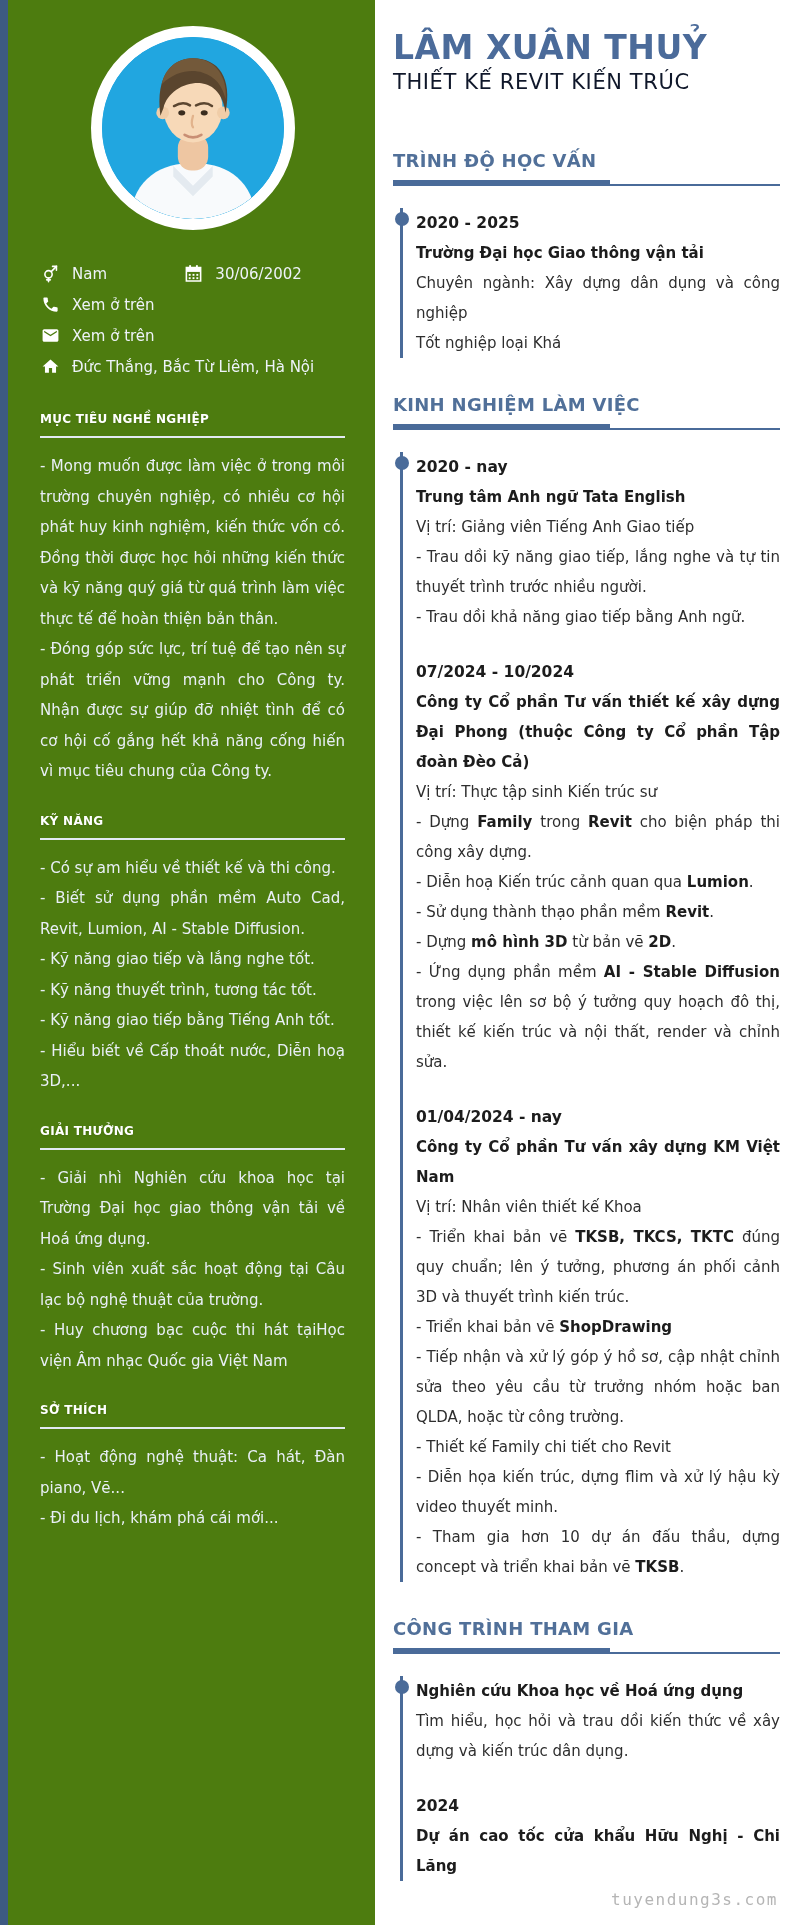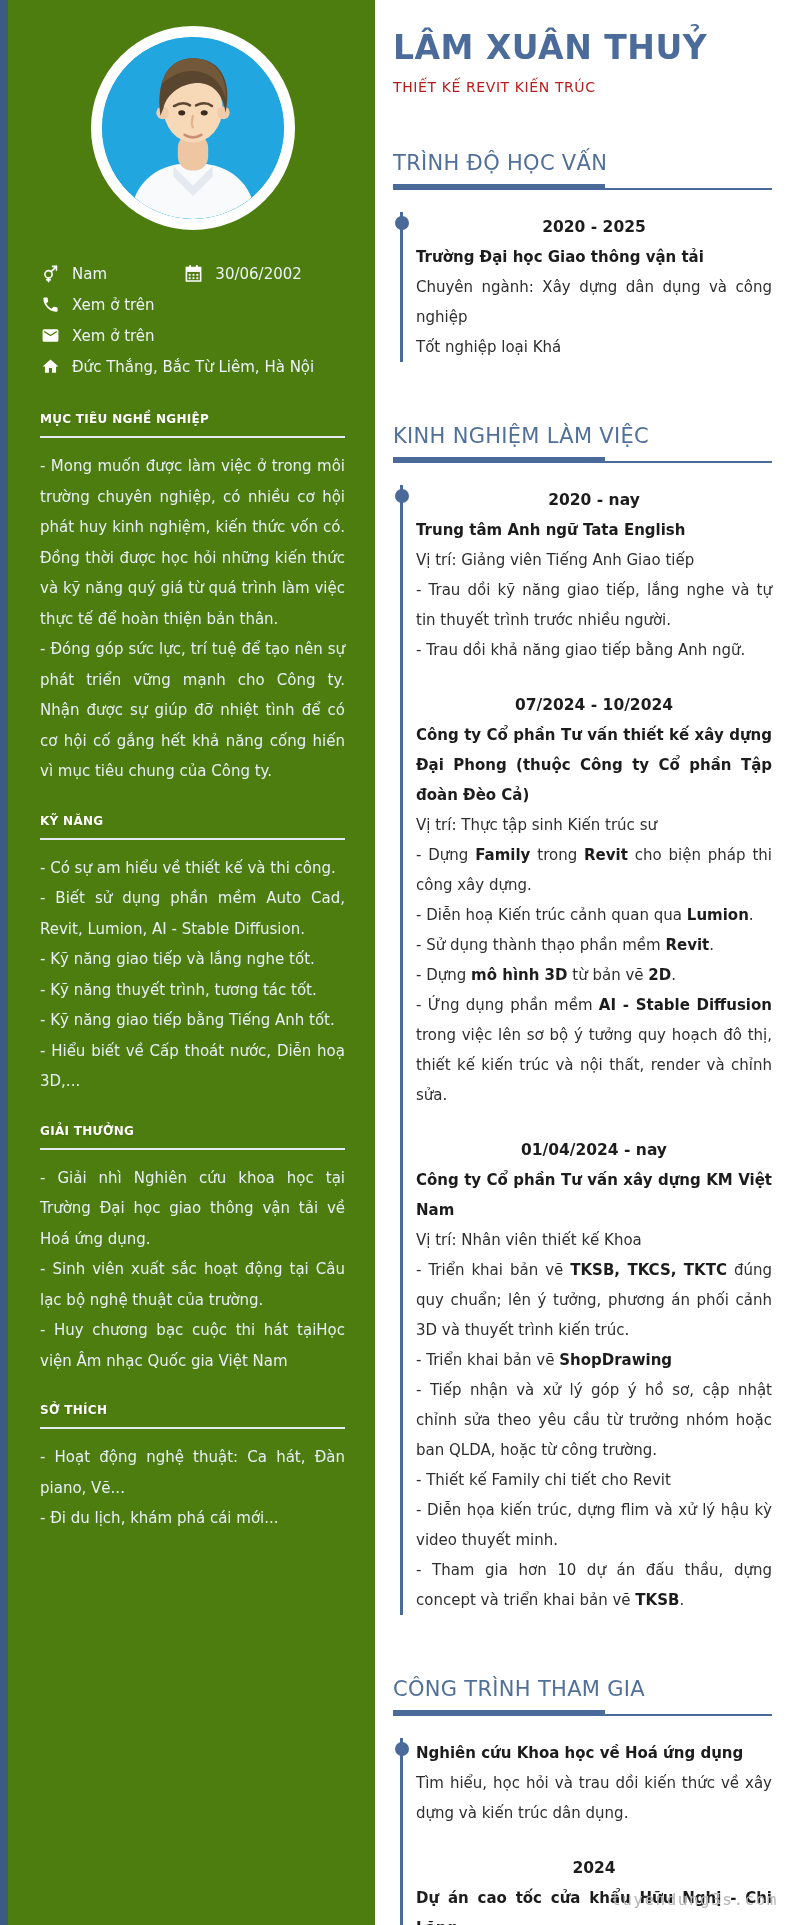--- a/index.html
+++ b/index.html
@@ -22,36 +22,36 @@
   .info-icon svg { width:19px; height:19px; display:block; }
   .info-text { font-size:15px; color:#eef3f9; }
 
   .side-section { margin-top:27px; }
   .side-head { font-size:12px; font-weight:bold; color:#ffffff; letter-spacing:0.3px;
                text-shadow:0 1px 2px rgba(0,0,0,0.12); }
   .side-rule { height:2px; background:#e3eaf2; margin:10px 0 13px 0; }
   .side-section p { font-size:15px; line-height:30.5px; text-align:justify; color:#e9eff7; }
 
   
-  .main { flex:1 1 auto; padding:30px 28px 0 18px; position:relative; }
+  .main { flex:1 1 auto; padding:30px 20px 0 18px; position:relative; }
   .name { font-size:33px; font-weight:bold; color:#4b6b9a; letter-spacing:0.5px; line-height:1.1; }
-  .job-title { margin-top:13px; font-size:14px; color:#b91c1c; letter-spacing:0.6px; }
-
-  .m-section { margin-top:62px; }
+  .job-title { margin-top:4px; font-size:21px; color:#0f172a; letter-spacing:0.6px; }
+
+  .m-section { margin-top:36px; }
   .m-section:first-of-type { margin-top:56px; }
-  .m-head { font-size:21px; font-weight:normal; color:#517099; letter-spacing:0.3px; }
+  .m-head { font-size:18px; font-weight:bold; color:#517099; letter-spacing:0.3px; }
   .rule-wrap { margin-top:9px; height:6px; border-bottom:2px solid #4a6b99; }
   .rule { height:4px; width:56%; background:#4a6b99; }
 
   .timeline { margin:22px 0 0 7px; border-left:3px solid #4a6b99; padding-left:13px; position:relative; }
   .timeline::before { content:""; position:absolute; left:-8.5px; top:4px; width:14px; height:14px;
                       border-radius:50%; background:#4a6b99; }
   .entry { margin-bottom:25px; }
   .entry:last-child { margin-bottom:2px; }
-  .period { font-size:15.5px; font-weight:bold; color:#1c1c1c; line-height:30px;text-align:center; }
+  .period { font-size:15.5px; font-weight:bold; color:#1c1c1c; line-height:30px; }
   .org    { font-size:15px;  font-weight:bold; color:#1c1c1c; line-height:30px; text-align:justify; }
   .entry p.detail { font-size:15px; color:#2e2e2e; line-height:30px; text-align:justify; margin:0; }
   .entry p.detail b { color:#1c1c1c; }
 
   .watermark { position:absolute; right:22px; bottom:16px; font-family:"DejaVu Sans Mono","Liberation Mono",monospace;
                font-size:16px; color:#b5b5b5; letter-spacing:1.5px; }
 </style>
 </head>
 <body>
 

